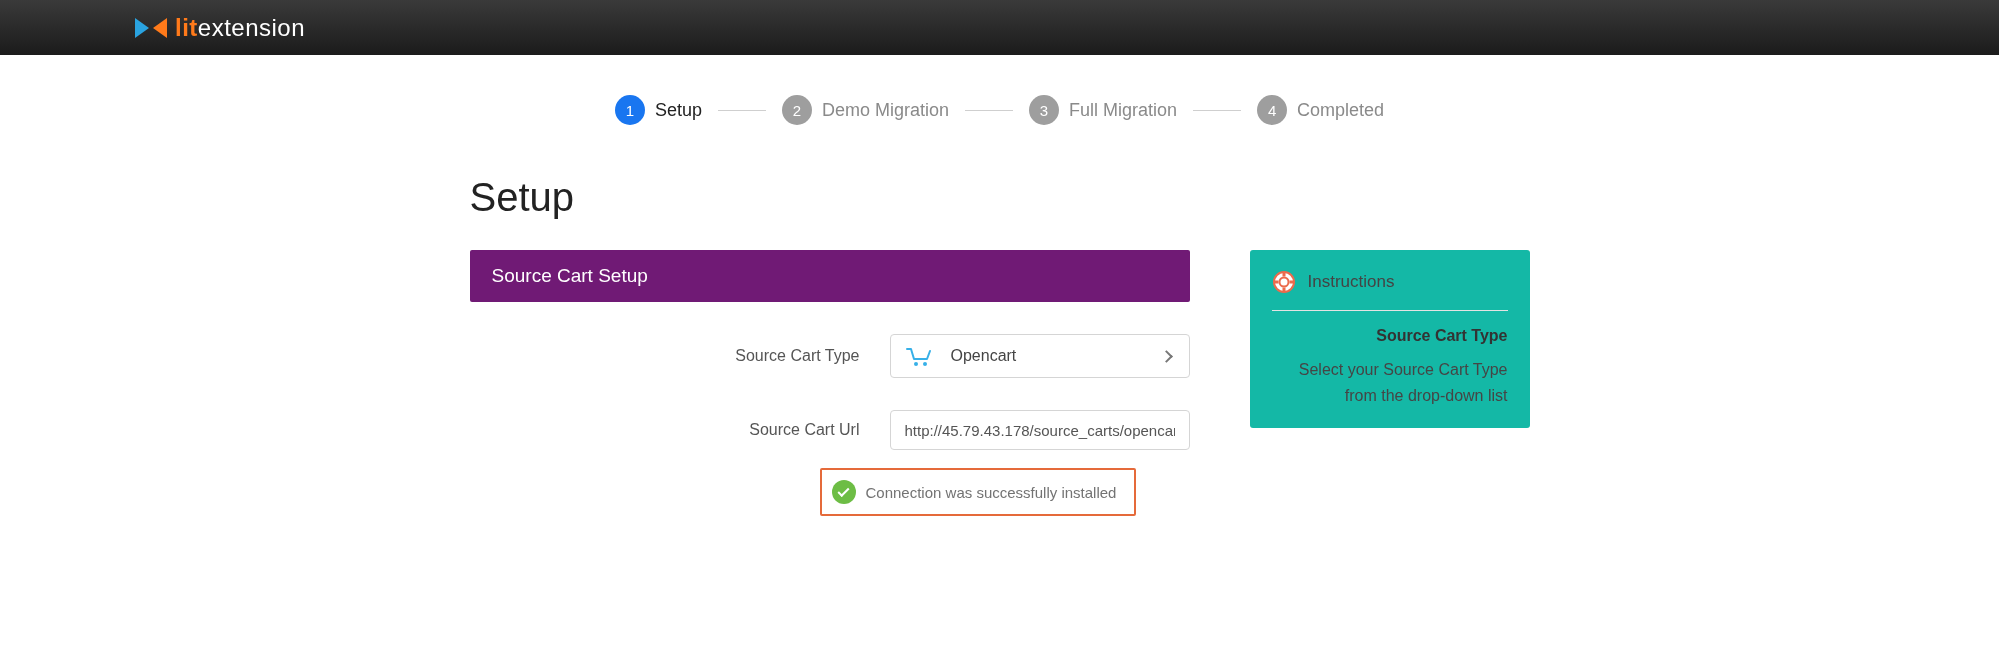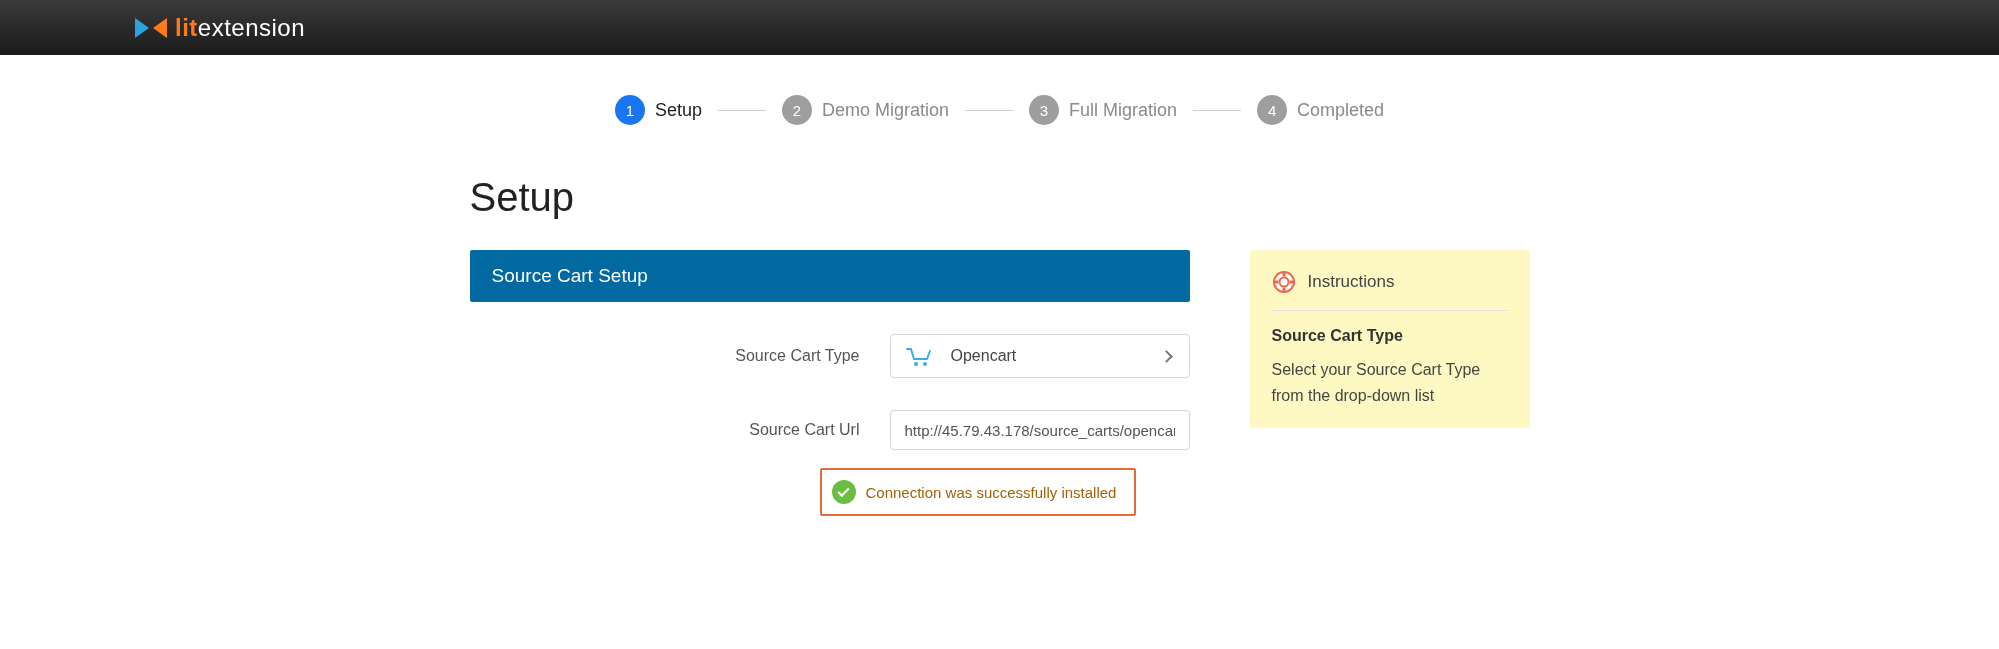--- a/index.html
+++ b/index.html
@@ -80,21 +80,21 @@
     margin: 0 8px;
   }
 
   h1.page-title { font-size: 40px; font-weight: 400; color: #222; margin-bottom: 30px; }
 
   .columns { display: flex; gap: 60px; align-items: flex-start; }
   .main-col { flex: 1; }
   .side-col { width: 280px; }
 
   .panel-header {
-    background: #0369a1;
+    background: #701a75;
     color: #fff;
     font-size: 19px;
     padding: 15px 22px;
     border-radius: 2px;
   }
 
   .form-row {
     display: flex;
     align-items: center;
     margin-top: 32px;
@@ -153,27 +153,28 @@
     background: #6dbd45;
     display: flex; align-items: center; justify-content: center;
   }
   .check-mark {
     width: 11px; height: 6px;
     border-left: 2px solid #fff;
     border-bottom: 2px solid #fff;
     transform: rotate(-45deg);
     margin-top: -3px;
   }
-  .status-text { font-size: 15px; color: #a16207; }
+  .status-text { font-size: 15px; color: #737373; }
 
   
   .instructions {
-    background: #fef9c3;
+    background: #14b8a6;
     border-radius: 3px;
     padding: 20px 22px;
+    text-align: right;
   }
   .instructions-header {
     display: flex; align-items: center; gap: 12px;
     padding-bottom: 16px;
     border-bottom: 1px solid #e3e3e3;
     margin-bottom: 16px;
   }
   .instructions-title { color: #444; font-size: 17px; }
   .life-ring { width: 24px; height: 24px; }
   .instr-subtitle { font-weight: bold; color: #333; font-size: 16px; margin-bottom: 12px; }

